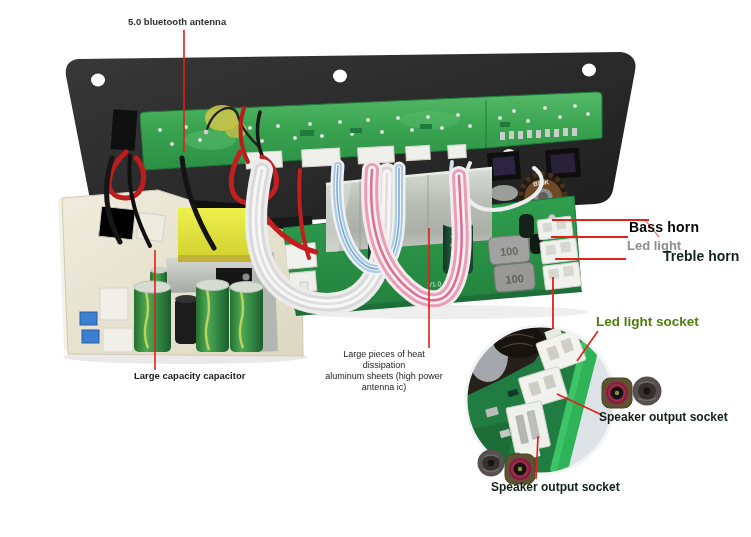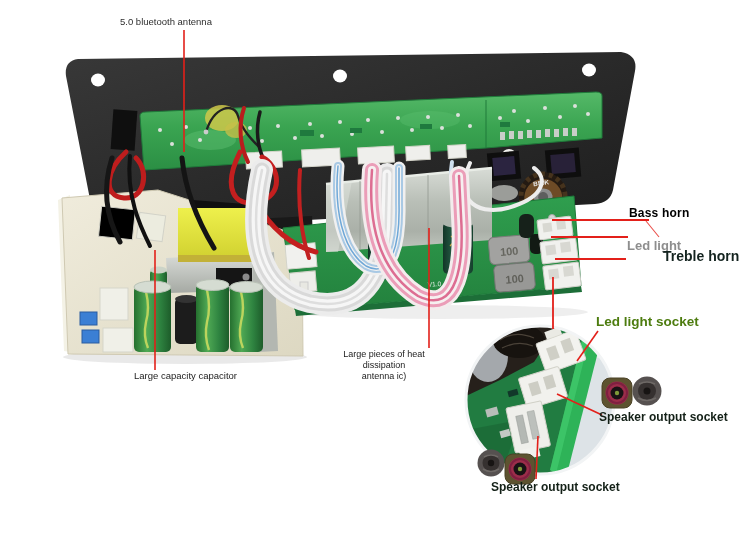--- a/index.html
+++ b/index.html
@@ -2,25 +2,25 @@
 <html><head>
 <meta charset="utf-8">
 <style>
   html,body{margin:0;padding:0;background:#ffffff;}
   #stage{
     position:relative;width:751px;height:537px;background:#ffffff;overflow:hidden;
     font-family:"Liberation Sans",sans-serif;
   }
   #photo-svg{position:absolute;left:0;top:0;}
   .lbl{position:absolute;white-space:nowrap;color:#141414;z-index:5;}
-  .lbl-antenna{left:120px;top:16px;font-size:9.5px;font-weight:400;color:#2e2e2e;}
+  .lbl-antenna{left:128px;top:16px;font-size:9.5px;font-weight:700;color:#2e2e2e;}
   .lbl-ledlight{left:627px;top:210px;font-size:13px;font-weight:600;color:#8e8e8e;margin-top:28px;}
-  .lbl-bass{left:629px;top:206px;font-size:12px;font-weight:700;color:#000000;letter-spacing:.2px;}
+  .lbl-bass{left:629px;top:219px;font-size:14px;font-weight:700;color:#000000;letter-spacing:.2px;}
   .lbl-treble{left:627px;top:248px;font-size:14px;font-weight:700;color:#13231f;margin-left:36px;}
-  .lbl-cap{left:134px;top:370px;font-size:9.5px;font-weight:400;color:#1c1c1c;}
+  .lbl-cap{left:134px;top:370px;font-size:9.5px;font-weight:700;color:#1c1c1c;}
   .lbl-heat{left:323px;top:349px;width:122px;font-size:9px;font-weight:400;color:#1c1c1c;
             text-align:center;line-height:11px;white-space:normal;}
   .lbl-ledsocket{left:596px;top:314px;font-size:13.5px;font-weight:700;color:#4d7c0f;}
   .lbl-spk-right{left:599px;top:410px;font-size:12px;font-weight:700;color:#132017;}
   .lbl-spk-bottom{left:491px;top:480px;font-size:12px;font-weight:700;color:#132017;}
 </style>
 </head>
 <body>
 
 <div id="stage">
@@ -410,19 +410,20 @@
   </g>
 </svg>
 
 <div class="lbl lbl-antenna">5.0 bluetooth antenna</div>
 <div class="lbl lbl-ledlight">Led light</div>
 <div class="lbl lbl-bass">Bass horn</div>
 <div class="lbl lbl-treble">Treble horn</div>
 <div class="lbl lbl-cap">Large capacity capacitor</div>
 <div class="lbl lbl-heat">
   <div>Large pieces of heat dissipation</div>
+  <div>aluminum sheets (high power</div>
   <div>antenna ic)</div>
 </div>
 <div class="lbl lbl-ledsocket">Led light socket</div>
 <div class="lbl lbl-spk-right">Speaker output socket</div>
 <div class="lbl lbl-spk-bottom">Speaker output socket</div>
 
 </div>
 
 </body></html>

